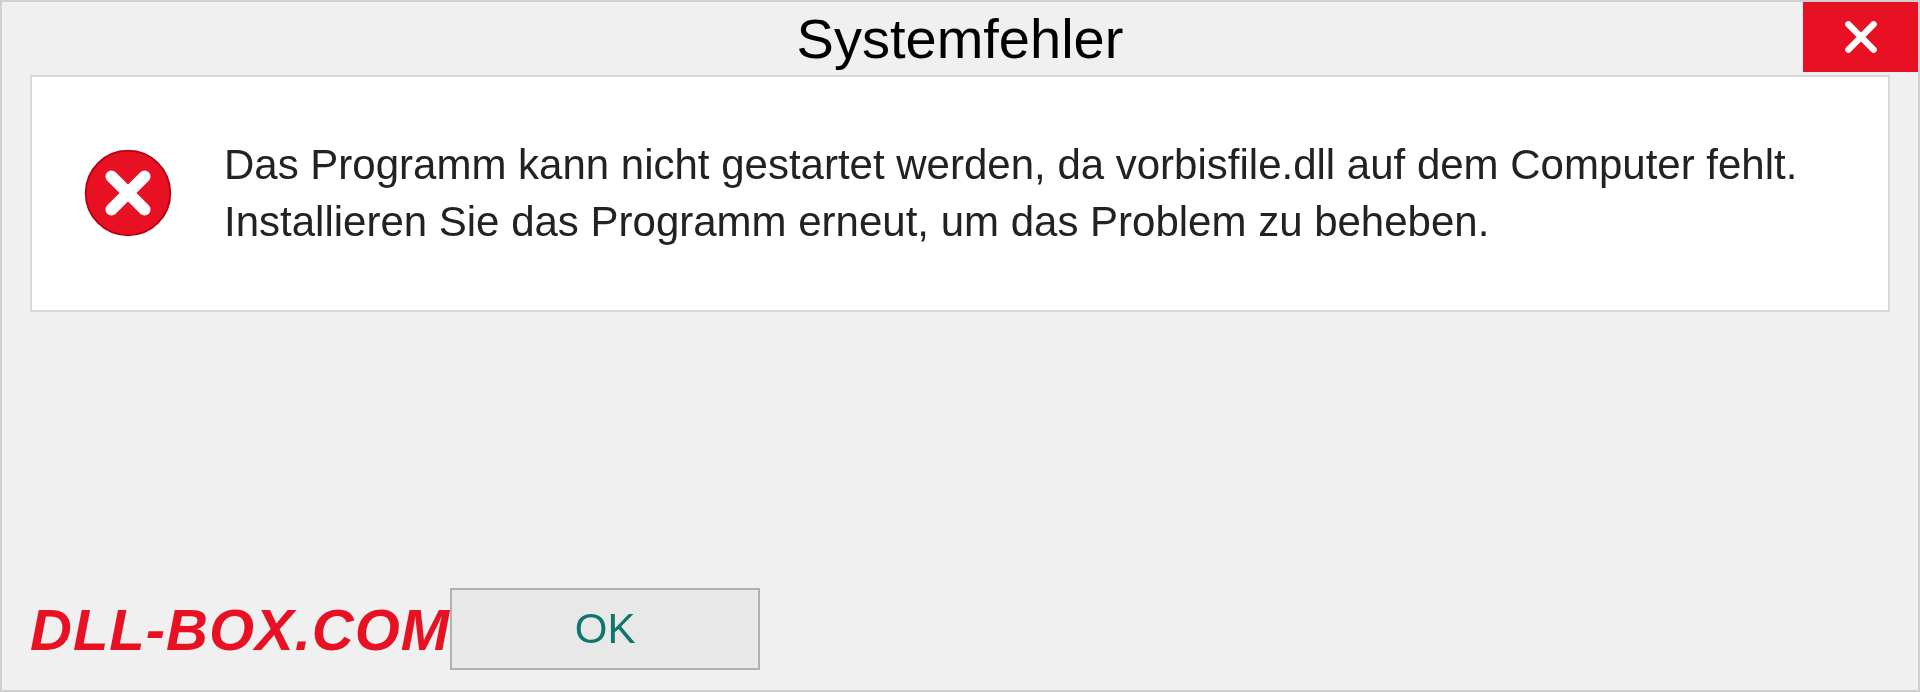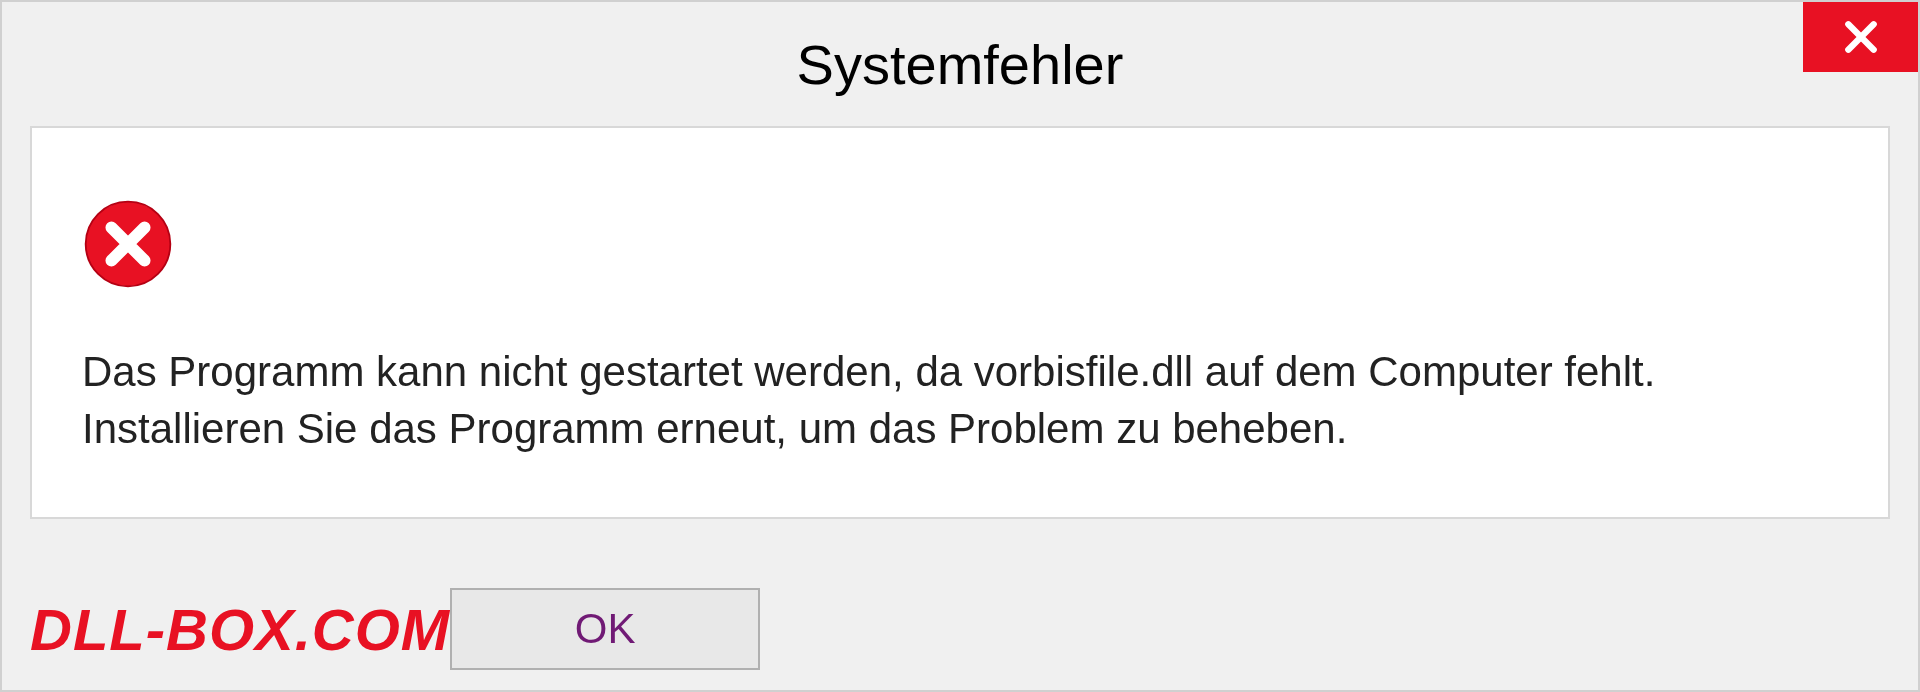--- a/index.html
+++ b/index.html
@@ -15,21 +15,21 @@
       position: relative;
     }
     .dialog {
       width: 1920px;
       height: 692px;
       background: #f0f0f0;
       border: 2px solid #d0d0d0;
       position: relative;
     }
     .titlebar {
-      height: 124px;
+      height: 73px;
       display: flex;
       align-items: center;
       justify-content: center;
       position: relative;
       background: #f0f0f0;
     }
     .title-text {
       font-size: 56px;
       color: #000;
       font-weight: 400;
@@ -51,21 +51,20 @@
       height: 38px;
     }
     .content-panel {
       margin: 0 28px 28px 28px;
       background: #ffffff;
       border: 2px solid #d8d8d8;
       padding: 60px 50px 60px 50px;
       display: flex;
       align-items: flex-start;
       gap: 50px;
-      flex-direction: column;
     }
     .error-icon-wrapper {
       flex-shrink: 0;
       padding-top: 10px;
     }
     .error-icon {
       width: 92px;
       height: 92px;
     }
     .message-text {
@@ -90,21 +89,21 @@
       color: #e81123;
       letter-spacing: 1px;
       font-family: Arial, sans-serif;
     }
     .ok-button {
       width: 310px;
       height: 82px;
       background: #e8e8e8;
       border: 2px solid #b0b0b0;
       font-size: 42px;
-      color: #701a75;
+      color: #0f766e;
       cursor: pointer;
       font-family: inherit;
       display: flex;
       align-items: center;
       justify-content: center;
     }
   </style>
 </head>
 <body>
 

